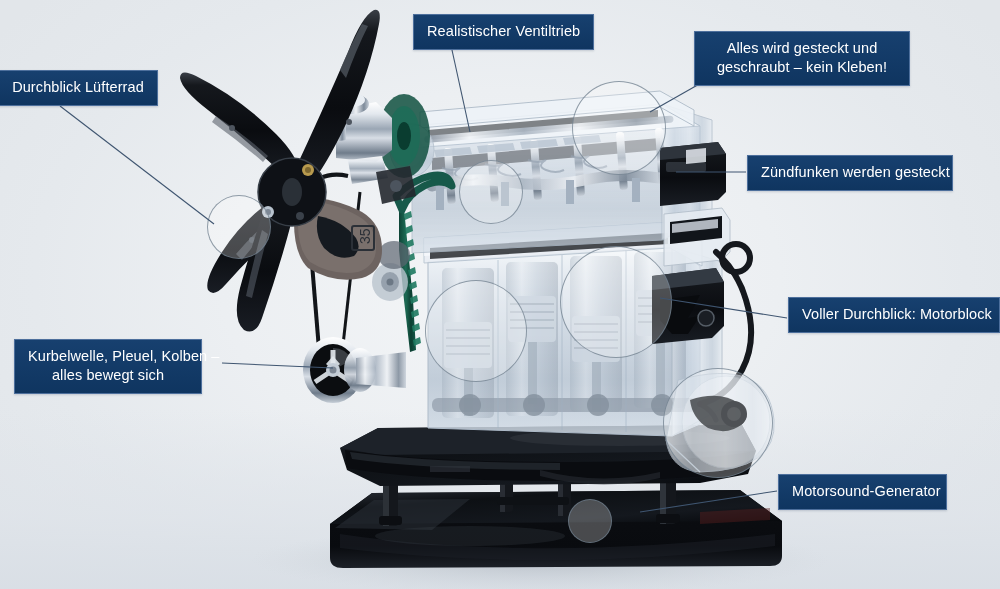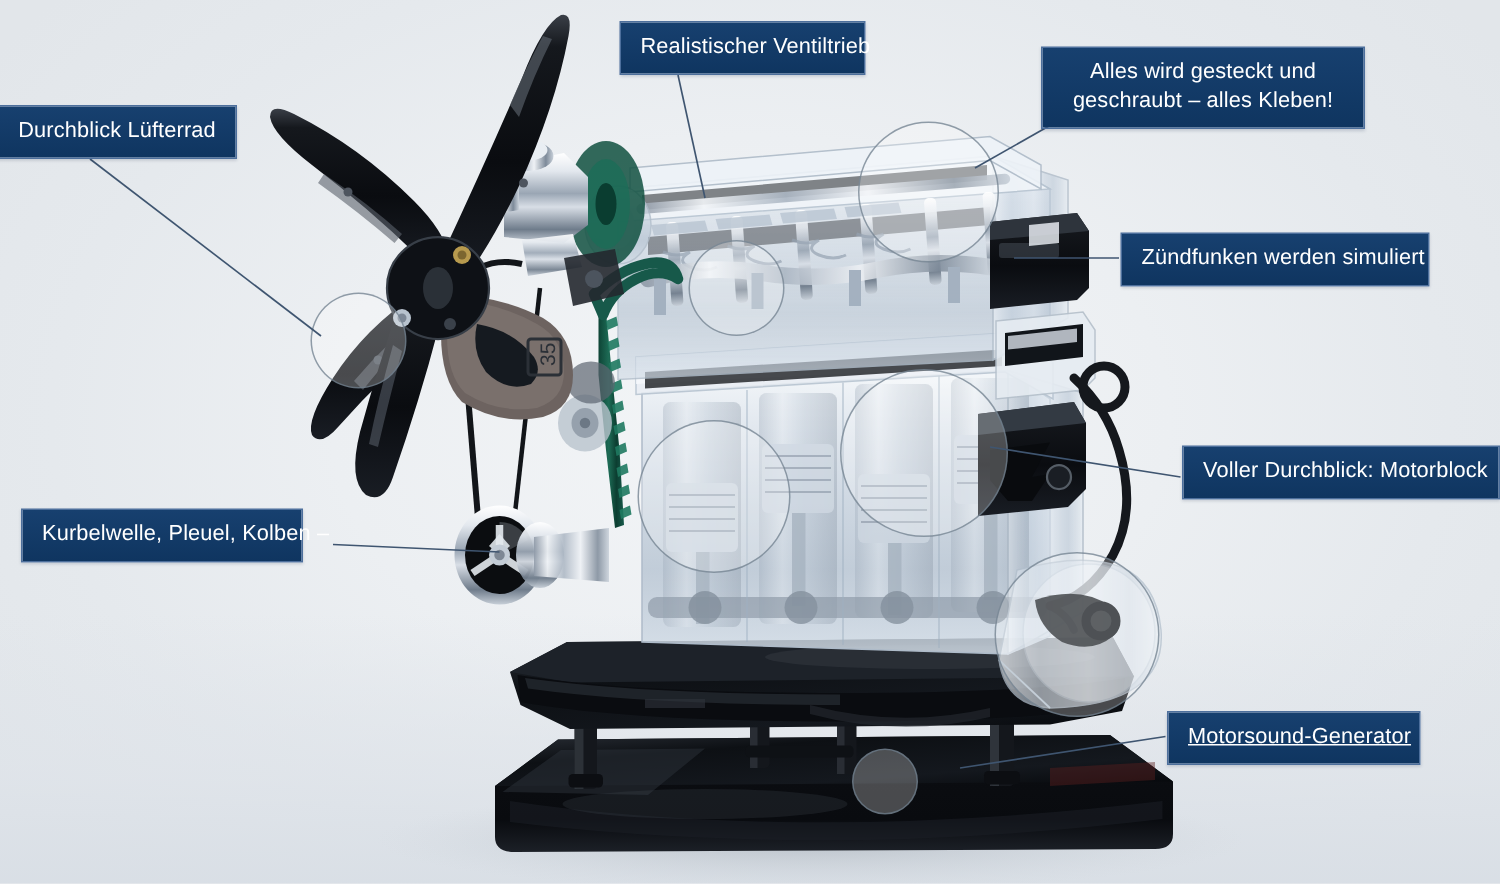--- a/index.html
+++ b/index.html
@@ -34,26 +34,26 @@
     box-sizing:border-box;
     text-align:center;
     white-space:nowrap;
     z-index:40;
     box-shadow:0 1px 2px rgba(20,40,70,.18);
   }
   .label.left-al{text-align:center;}
   .label .ln{display:block;}
 
   #lbl-fan      {left:-2px;  top:70px;  width:160px;}
-  #lbl-valve    {left:413px; top:14px;  width:164px;}
+  #lbl-valve    {left:413px; top:14px;  width:181px;}
   #lbl-screw    {left:694px; top:31px;  width:216px;}
   #lbl-spark    {left:747px; top:155px; width:206px;}
   #lbl-transp   {left:788px; top:297px; width:212px;}
   #lbl-crank    {left:14px;  top:339px; width:188px;}
-  #lbl-sound    {left:778px; top:474px; width:169px;text-decoration:underline;}
+  #lbl-sound    {left:778px; top:474px; width:169px;}
 
   
   .leaders{position:absolute;inset:0;z-index:30;pointer-events:none;}
 
   
   .lens{
     position:absolute;border-radius:50%;
     border:1px solid rgba(110,125,140,.75);
     background:rgba(255,255,255,.26);
     z-index:25;
@@ -460,32 +460,33 @@
   <div class="label" id="lbl-fan">
     <span class="ln">Durchblick Lüfterrad</span>
   </div>
 
   <div class="label" id="lbl-valve">
     <span class="ln">Realistischer Ventiltrieb</span>
   </div>
 
   <div class="label" id="lbl-screw">
     <span class="ln">Alles wird gesteckt und</span>
-    <span class="ln">geschraubt – alles Kleben!</span>
+    <span class="ln">geschraubt – kein Kleben!</span>
   </div>
 
   <div class="label" id="lbl-spark">
-    <span class="ln">Zündfunken werden simuliert</span>
+    <span class="ln">Zündfunken werden gesteckt</span>
   </div>
 
   <div class="label left-al" id="lbl-transp">
     <span class="ln">Voller Durchblick: Motorblock</span>
   </div>
 
   <div class="label" id="lbl-crank">
     <span class="ln">Kurbelwelle, Pleuel, Kolben –</span>
+    <span class="ln">alles bewegt sich</span>
   </div>
 
   <div class="label" id="lbl-sound">
     <span class="ln">Motorsound-Generator</span>
   </div>
 
 </div>
 
 </body></html>

